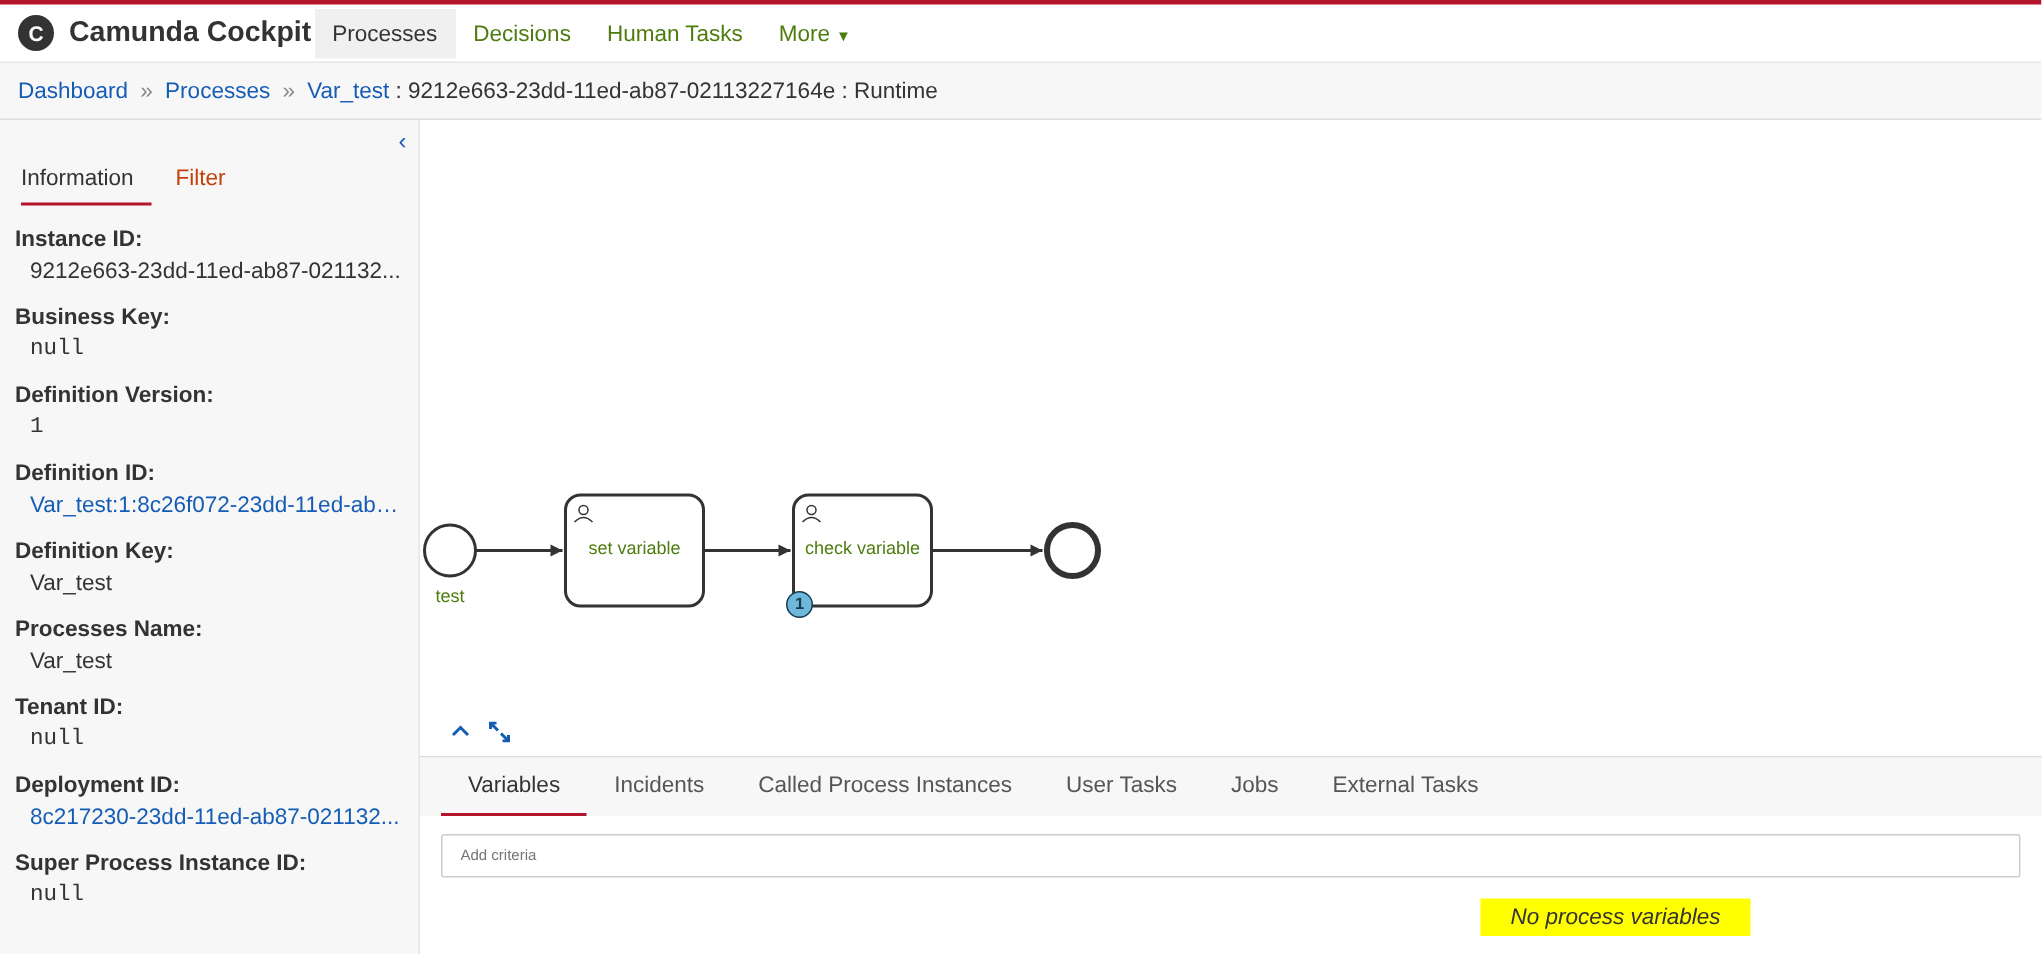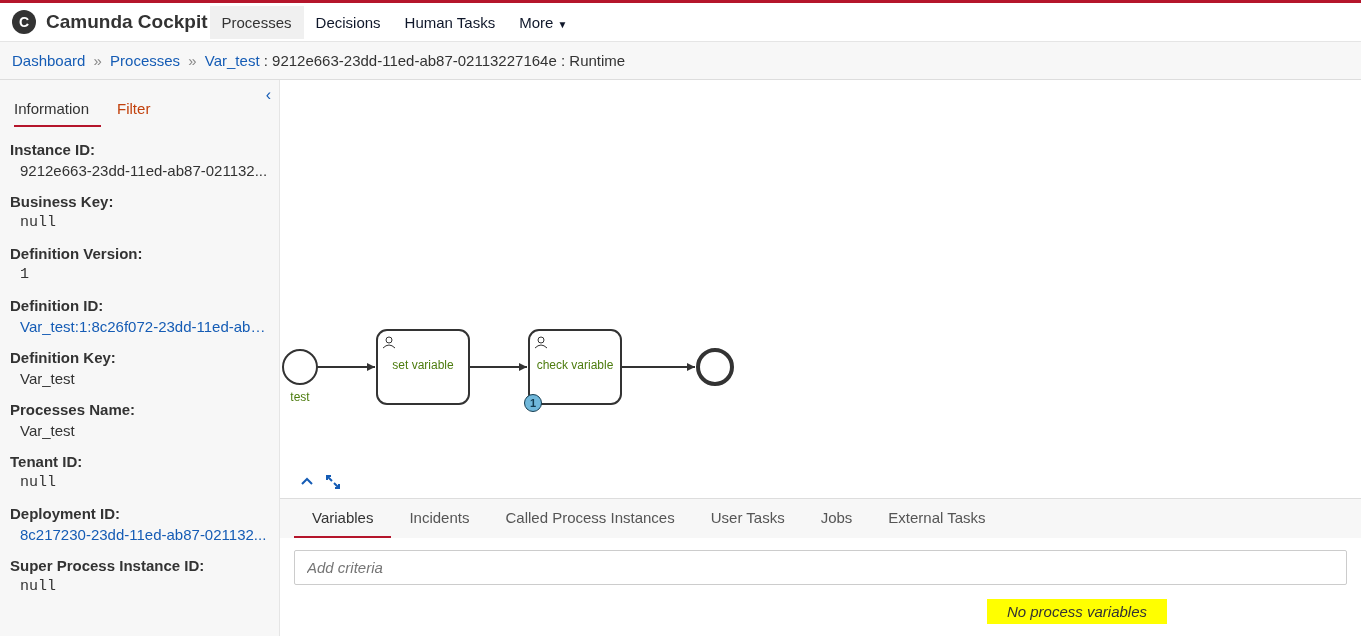--- a/index.html
+++ b/index.html
@@ -42,21 +42,21 @@
       font-size: 19px;
       font-weight: 600;
       color: #333;
       margin-right: 2px;
     }
     .nav-links {
       display: flex;
     }
     .nav-link {
       padding: 8px 12px;
-      color: #0f172a;
+      color: #4d7c0f;
       cursor: pointer;
       font-size: 15px;
     }
     .nav-link.active {
       background: #f0f0f0;
       color: #333;
     }
     .caret-down {
       margin-left: 4px;
       font-size: 10px;
@@ -91,21 +91,21 @@
       position: absolute;
       top: 6px;
       right: 8px;
       color: #155cb5;
       font-size: 16px;
       cursor: pointer;
     }
     .sidebar-tabs {
       display: flex;
       padding: 0 14px;
-      margin-top: 12px;
+      margin-top: 22px;
     }
     .sidebar-tab {
       padding: 8px 12px 8px 0;
       margin-right: 16px;
       color: #c2410c;
       cursor: pointer;
       font-size: 15px;
     }
     .sidebar-tab.active {
       color: #333;
@@ -214,22 +214,21 @@
     }
     .bottom-content {
       padding: 12px 14px;
       background: #fff;
     }
     .criteria-input {
       width: 100%;
       padding: 8px 12px;
       border: 1px solid #ccc;
       border-radius: 2px;
-      font-size: 15px;
-      font-style: italic;
+      font-size: 10px;
       color: #14532d;
     }
     .no-vars {
       background: #ffff00;
       display: inline-block;
       padding: 4px 20px;
       font-style: italic;
       color: #333;
       font-size: 15px;
       margin-top: 14px;

